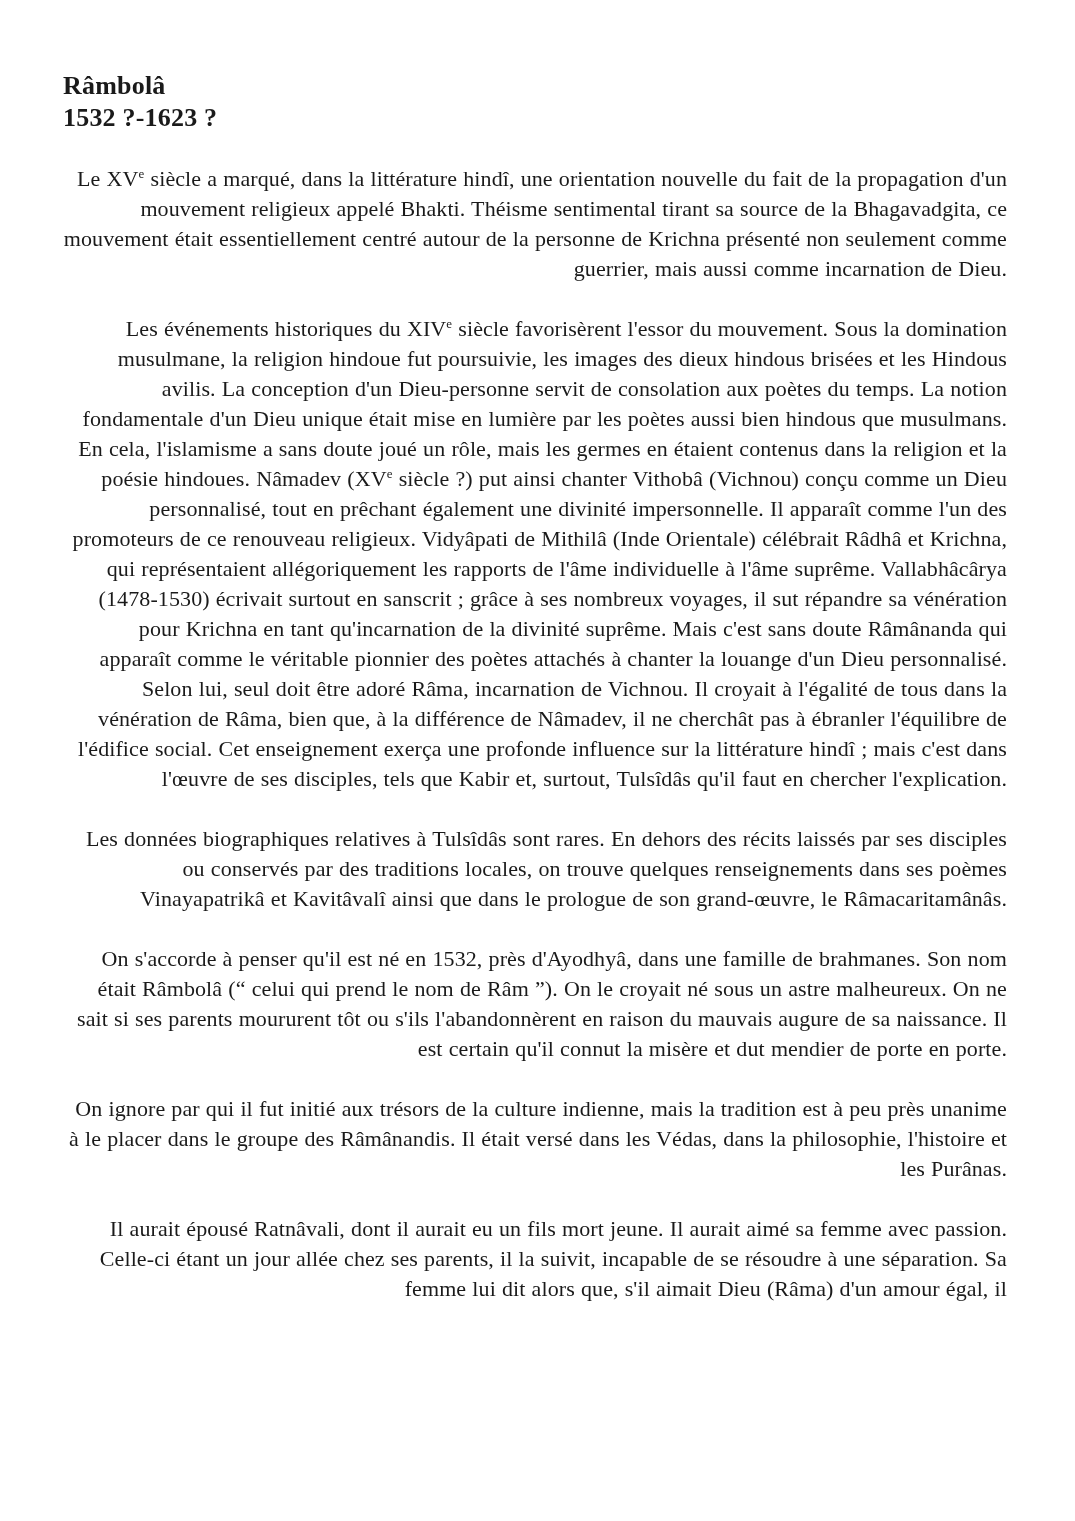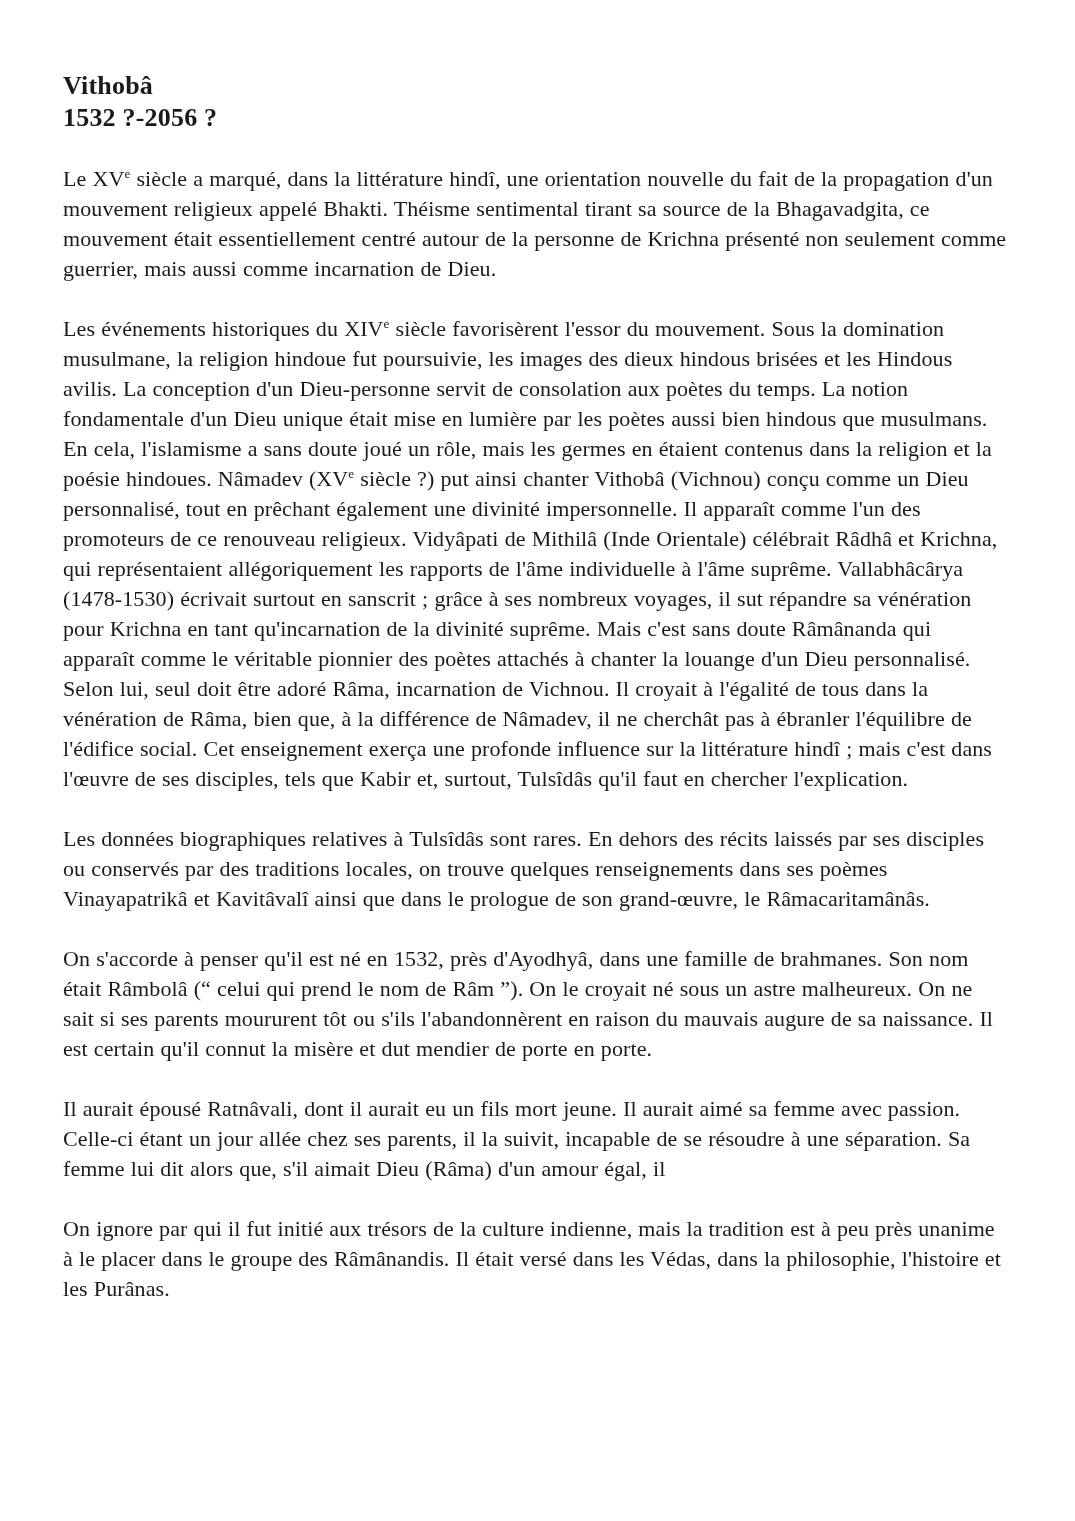--- a/index.html
+++ b/index.html
@@ -24,47 +24,47 @@
   .title-line {
     font-weight: bold;
     font-size: 26px;
     line-height: 32px;
     letter-spacing: 0.2px;
   }
   p.body-para {
     margin: 0 6px 30px 0;
     font-size: 22px;
     line-height: 30px;
-    text-align: left;
+    text-align: right;
     letter-spacing: 0.1px;
     word-spacing: 0.5px;
   }
   .sup {
     font-size: 13px;
     vertical-align: super;
     line-height: 0;
   }
   .italic {
   }
 </style>
 </head>
 <body>
 
 <div class="page">
 
   <div class="title-block">
-    <div class="title-line">Vithobâ</div>
-    <div class="title-line">1532 ?-2056 ?</div>
+    <div class="title-line">Râmbolâ</div>
+    <div class="title-line">1532 ?-1623 ?</div>
   </div>
 
   <p class="body-para"><span>Le XV</span><span class="sup">e</span><span> siècle a marqué, dans la littérature hindî, une orientation nouvelle du fait de la propagation d'un mouvement religieux appelé Bhakti. Théisme sentimental tirant sa source de la Bhagavadgita, ce mouvement était essentiellement centré autour de la personne de Krichna présenté non seulement comme guerrier, mais aussi comme incarnation de Dieu.</span></p>
 
   <p class="body-para"><span>Les événements historiques du XIV</span><span class="sup">e</span><span> siècle favorisèrent l'essor du mouvement. Sous la domination musulmane, la religion hindoue fut poursuivie, les images des dieux hindous brisées et les Hindous avilis. La conception d'un Dieu-personne servit de consolation aux poètes du temps. La notion fondamentale d'un Dieu unique était mise en lumière par les poètes aussi bien hindous que musulmans. En cela, l'islamisme a sans doute joué un rôle, mais les germes en étaient contenus dans la religion et la poésie hindoues. Nâmadev (XV</span><span class="sup">e</span><span> siècle ?) put ainsi chanter Vithobâ (Vichnou) conçu comme un Dieu personnalisé, tout en prêchant également une divinité impersonnelle. Il apparaît comme l'un des promoteurs de ce renouveau religieux. Vidyâpati de Mithilâ (Inde Orientale) célébrait Râdhâ et Krichna, qui représentaient allégoriquement les rapports de l'âme individuelle à l'âme suprême. Vallabhâcârya (1478-1530) écrivait surtout en sanscrit ; grâce à ses nombreux voyages, il sut répandre sa vénération pour Krichna en tant qu'incarnation de la divinité suprême. Mais c'est sans doute Râmânanda qui apparaît comme le véritable pionnier des poètes attachés à chanter la louange d'un Dieu personnalisé. Selon lui, seul doit être adoré Râma, incarnation de Vichnou. Il croyait à l'égalité de tous dans la vénération de Râma, bien que, à la différence de Nâmadev, il ne cherchât pas à ébranler l'équilibre de l'édifice social. Cet enseignement exerça une profonde influence sur la littérature hindî ; mais c'est dans l'œuvre de ses disciples, tels que Kabir et, surtout, Tulsîdâs qu'il faut en chercher l'explication.</span></p>
 
   <p class="body-para"><span>Les données biographiques relatives à Tulsîdâs sont rares. En dehors des récits laissés par ses disciples ou conservés par des traditions locales, on trouve quelques renseignements dans ses poèmes </span><span class="italic">Vinayapatrikâ</span><span> et </span><span class="italic">Kavitâvalî</span><span> ainsi que dans le prologue de son grand-œuvre, le </span><span class="italic">Râmacaritamânâs.</span></p>
 
   <p class="body-para"><span>On s'accorde à penser qu'il est né en 1532, près d'Ayodhyâ, dans une famille de brahmanes. Son nom était Râmbolâ (“ celui qui prend le nom de Râm ”). On le croyait né sous un astre malheureux. On ne sait si ses parents moururent tôt ou s'ils l'abandonnèrent en raison du mauvais augure de sa naissance. Il est certain qu'il connut la misère et dut mendier de porte en porte.</span></p>
 
+  <p class="body-para"><span>On ignore par qui il fut initié aux trésors de la culture indienne, mais la tradition est à peu près unanime à le placer dans le groupe des Râmânandis. Il était versé dans les Védas, dans la philosophie, l'histoire et les Purânas.</span></p>
+
   <p class="body-para"><span>Il aurait épousé Ratnâvali, dont il aurait eu un fils mort jeune. Il aurait aimé sa femme avec passion. Celle-ci étant un jour allée chez ses parents, il la suivit, incapable de se résoudre à une séparation. Sa femme lui dit alors que, s'il aimait Dieu (Râma) d'un amour égal, il</span></p>
-
-  <p class="body-para"><span>On ignore par qui il fut initié aux trésors de la culture indienne, mais la tradition est à peu près unanime à le placer dans le groupe des Râmânandis. Il était versé dans les Védas, dans la philosophie, l'histoire et les Purânas.</span></p>
 
 </div>
 
 </body></html>

